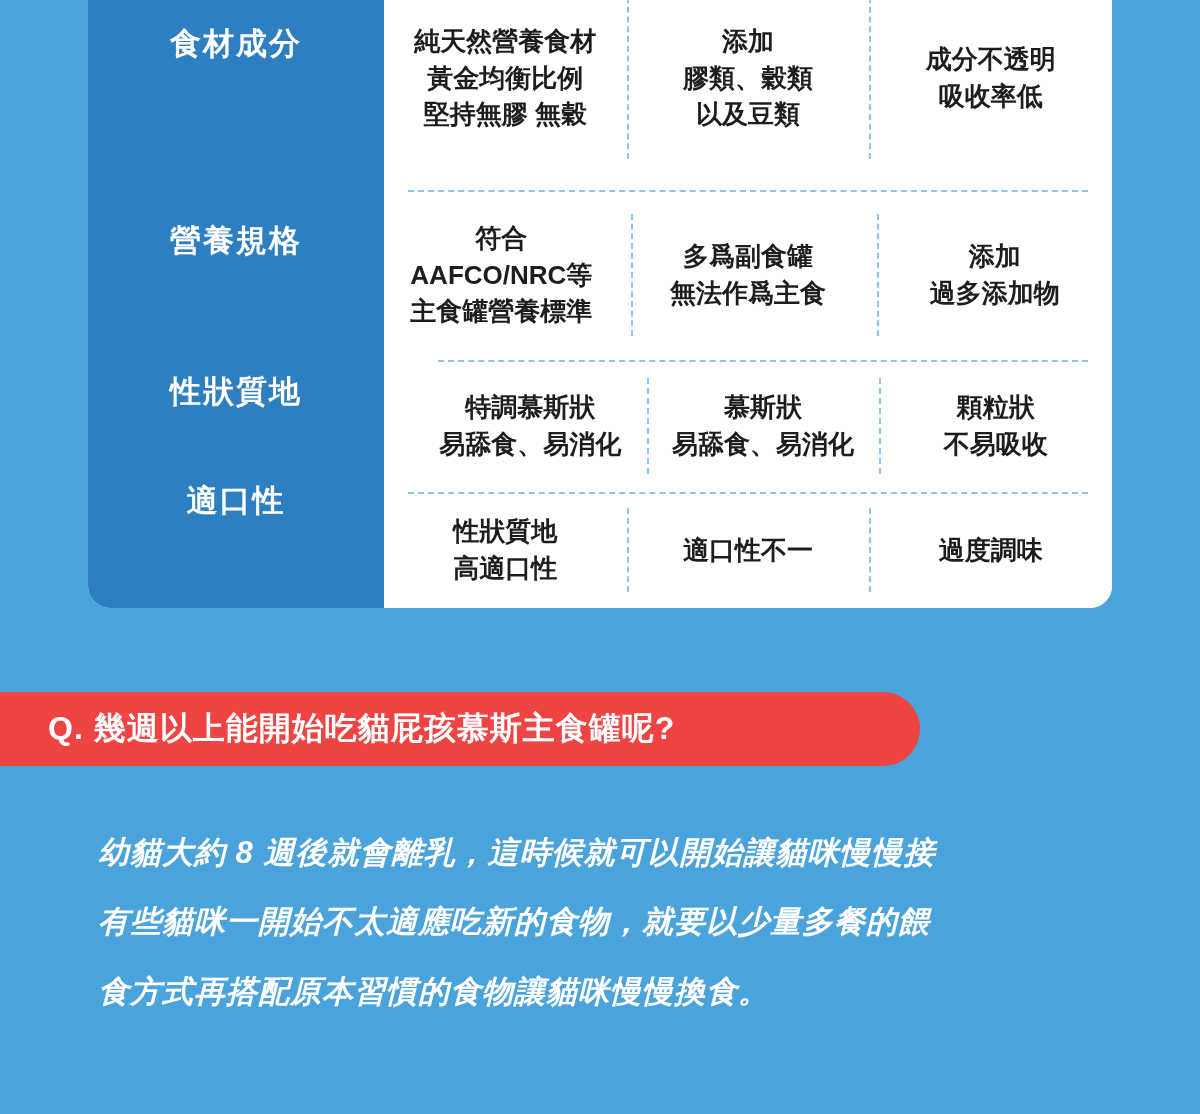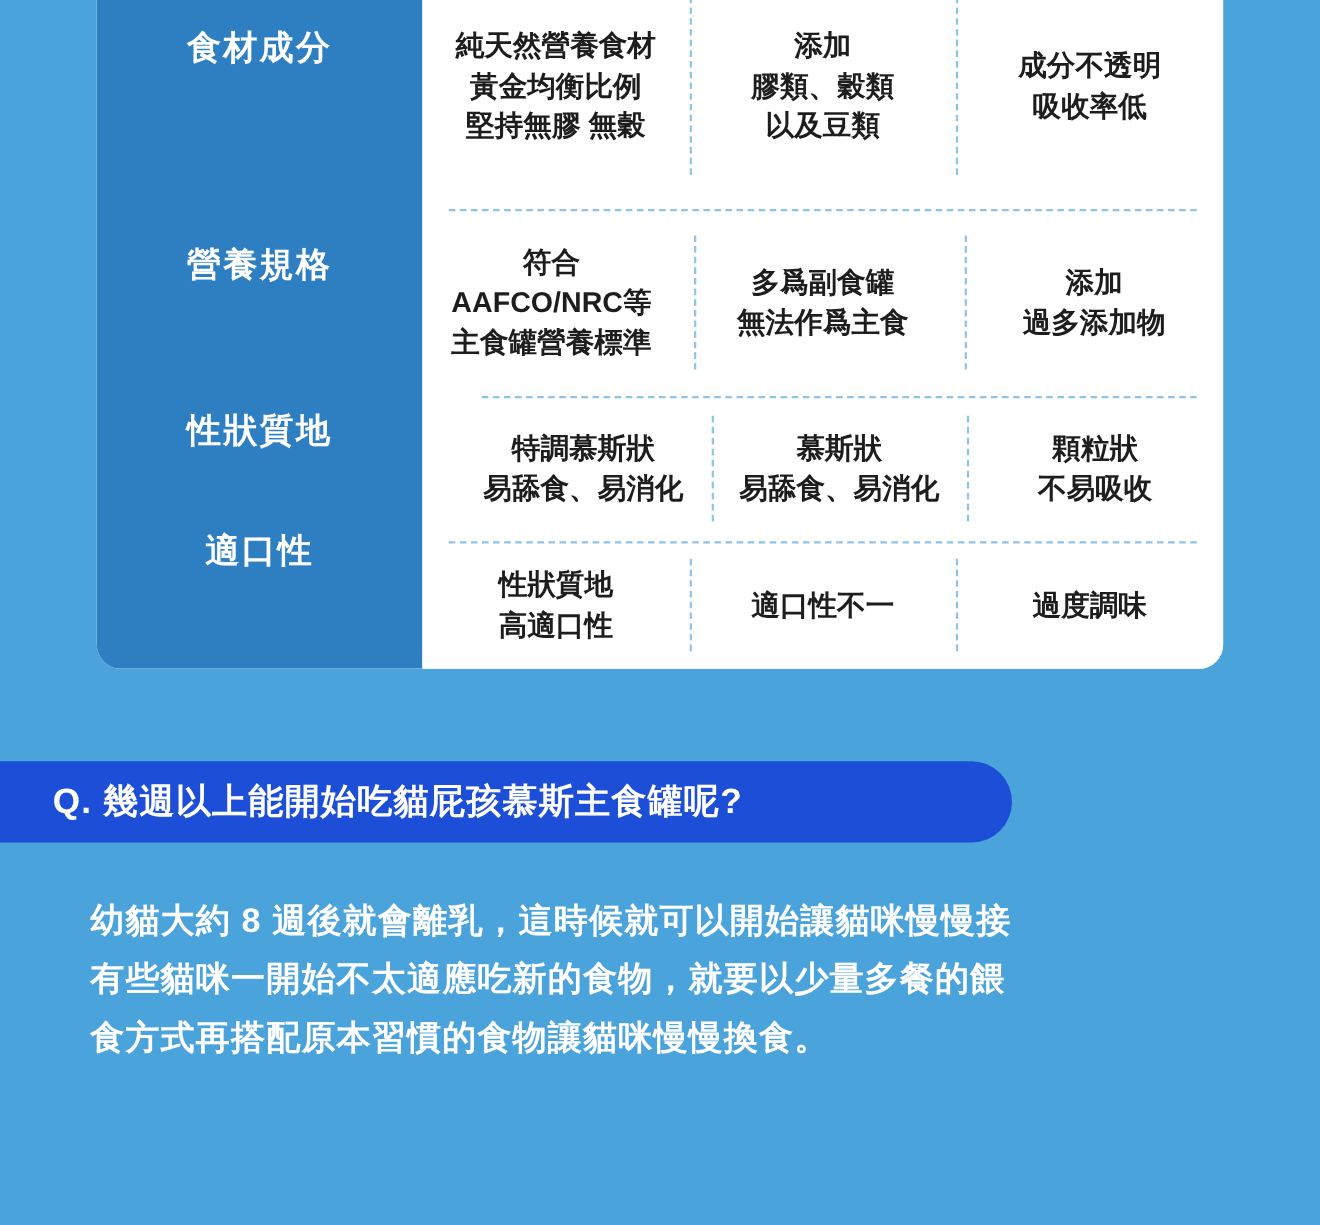--- a/index.html
+++ b/index.html
@@ -111,21 +111,21 @@
   .lbl-2 { top: 360px; height: 132px; }
   .lbl-3 { top: 477px; height: 116px; }
 
   
   .q-banner {
     position: absolute;
     left: 0;
     top: 692px;
     width: 920px;
     height: 74px;
-    background: #1d4ed8;
+    background: #ef4444;
     border-top-right-radius: 37px;
     border-bottom-right-radius: 37px;
     display: flex;
     align-items: center;
     padding-left: 48px;
     box-sizing: border-box;
   }
   .q-banner .q-text {
     color: #ffffff;
     font-size: 32px;
@@ -139,22 +139,23 @@
     left: 82px;
     top: 810px;
     width: 1040px;
     color: #ffffff;
     font-size: 31px;
     font-weight: bold;
     line-height: 1.72;
     letter-spacing: 1px;
   }
   .paragraph p {
-    margin: 0;
+    margin: 16px;
     white-space: nowrap;
+    font-style: italic;
   }
 </style>
 </head>
 <body>
 
 <div class="table-card">
   <div class="table-left-band"></div>
   <div class="table-body">
     <div class="grid">
 

